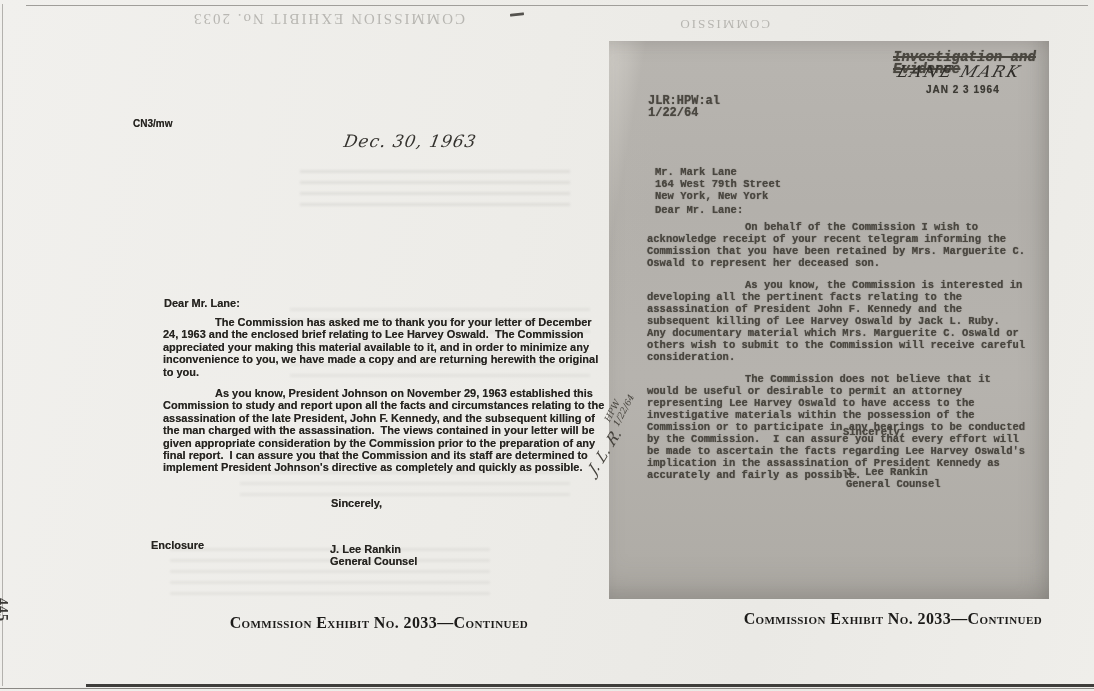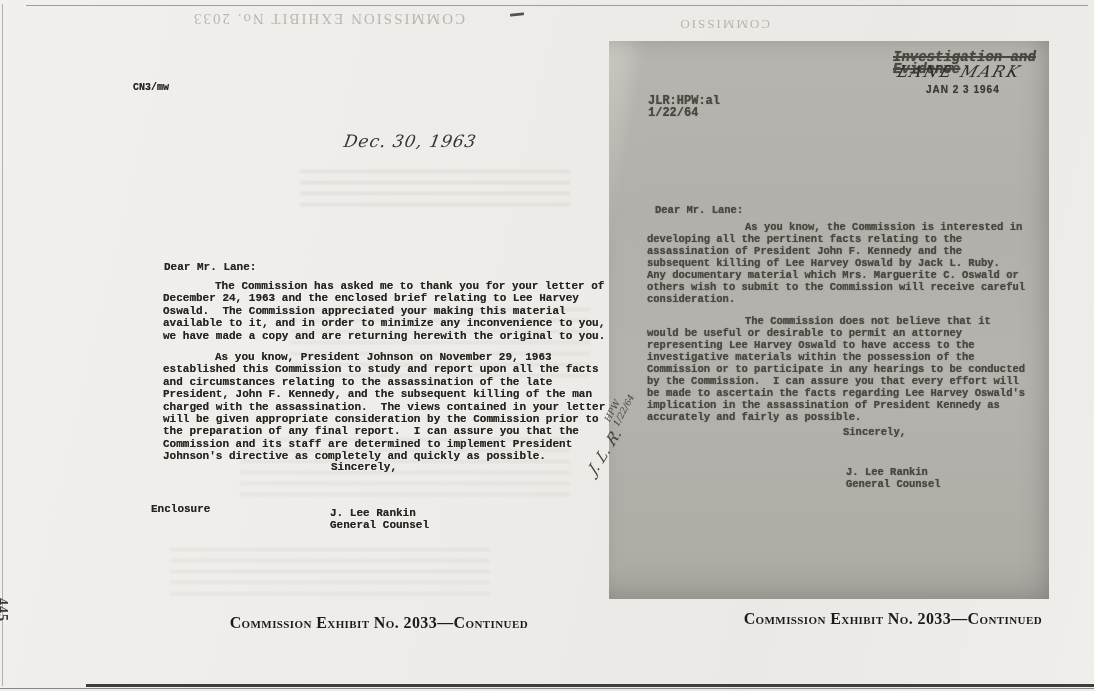--- a/index.html
+++ b/index.html
@@ -24,23 +24,23 @@
 
   
   .bleed{
     position:absolute;opacity:.5;filter:blur(1px);
     background:repeating-linear-gradient(180deg,
       rgba(0,0,0,0) 0 8px, rgba(148,146,141,.30) 8px 11px);
   }
 
   
   .mono-l{
-    position:absolute;font-family:Liberation Mono, monospace;
+    position:absolute;font-family:Liberation Sans, sans-serif;
     font-weight:bold;color:#262420;font-size:11px;line-height:12.4px;
-    white-space:pre-line;text-shadow:0 0 .5px rgba(38,36,32,.6);
+    white-space:pre-line;text-shadow:0 0 .5px rgba(38,36,32,.6);margin-top:36px;
   }
   .body-l{white-space:normal;}
   .body-l p{margin:0 0 9px 0;text-indent:52px;white-space:pre-wrap;}
 
   
   .page-right{
     position:absolute;left:609px;top:41px;width:440px;height:558px;
     background:
       linear-gradient(100deg,rgba(214,211,205,.85) 0%,rgba(183,180,174,.2) 7%,rgba(0,0,0,0) 14%),
       linear-gradient(180deg,#b8b5b0 0%,#b3b0ab 30%,#b6b3ae 60%,#aeaba5 100%);
@@ -128,24 +128,28 @@
 
   <div class="page-right"></div>
 
   <div class="mono-r struck" style="left:893px;top:51px;font-size:14px;font-style:italic;">Investigation and Evidence</div>
   <div class="hand hand-lane">LANE MARK</div>
   <div class="stamp">JAN 2 3 1964</div>
 
   <div class="mono-r" style="left:648px;top:82px;font-size:12px;margin-top:13px;">JLR:HPW:al
 1/22/64</div>
 
+  <div class="mono-r" style="left:655px;top:166px;">Mr. Mark Lane
+164 West 79th Street
+New York, New York</div>
 
   <div class="mono-r" style="left:655px;top:204px;">Dear Mr. Lane:</div>
 
   <div class="mono-r body-r" style="left:647px;top:221px;width:380px;">
+    <p>On behalf of the Commission I wish to acknowledge receipt of your recent telegram informing the Commission that you have been retained by Mrs. Marguerite C. Oswald to represent her deceased son.</p>
     <p>As you know, the Commission is interested in developing all the pertinent facts relating to the assassination of President John F. Kennedy and the subsequent killing of Lee Harvey Oswald by Jack L. Ruby.  Any documentary material which Mrs. Marguerite C. Oswald or others wish to submit to the Commission will receive careful consideration.</p>
     <p>The Commission does not believe that it would be useful or desirable to permit an attorney representing Lee Harvey Oswald to have access to the investigative materials within the possession of the Commission or to participate in any hearings to be conducted by the Commission.  I can assure you that every effort will be made to ascertain the facts regarding Lee Harvey Oswald's implication in the assassination of President Kennedy as accurately and fairly as possible.</p>
   </div>
 
   <div class="mono-r" style="left:843px;top:426px;">Sincerely,</div>
 
   <div class="mono-r" style="left:846px;top:466px;">J. Lee Rankin
 General Counsel</div>
 
   <div class="hand hand-note1">HPW

